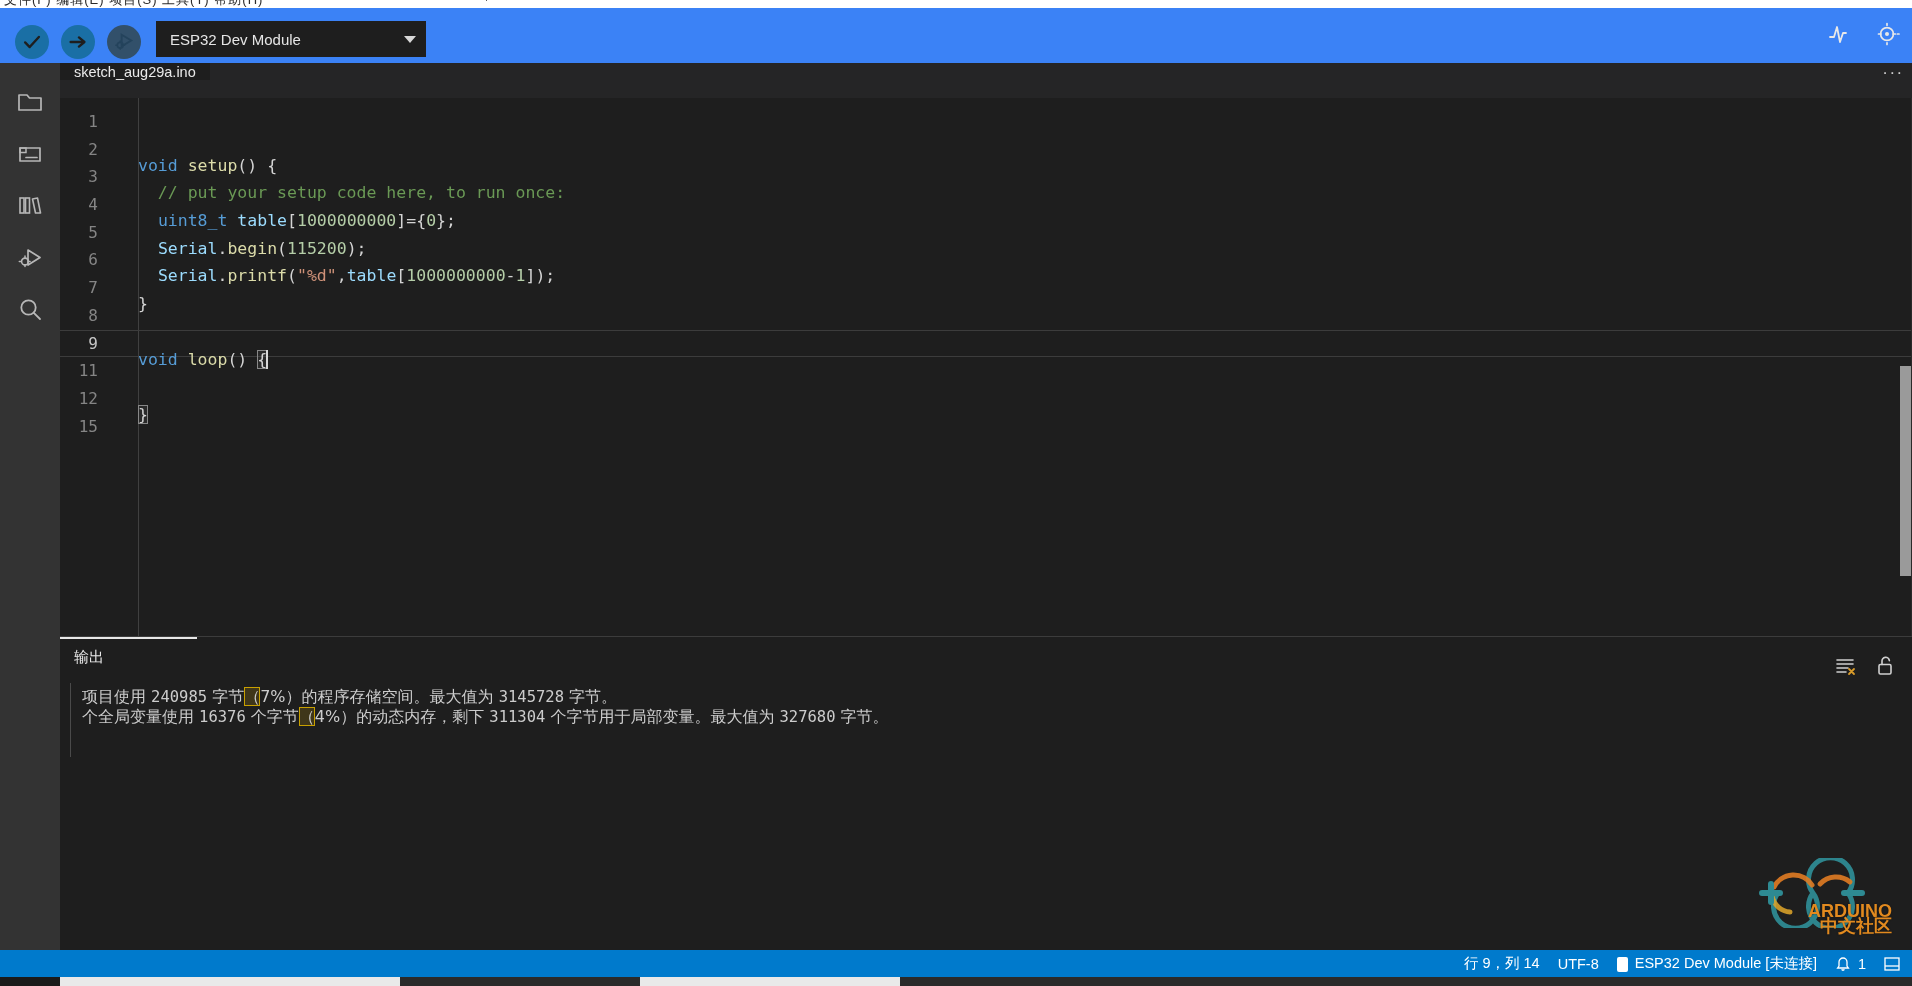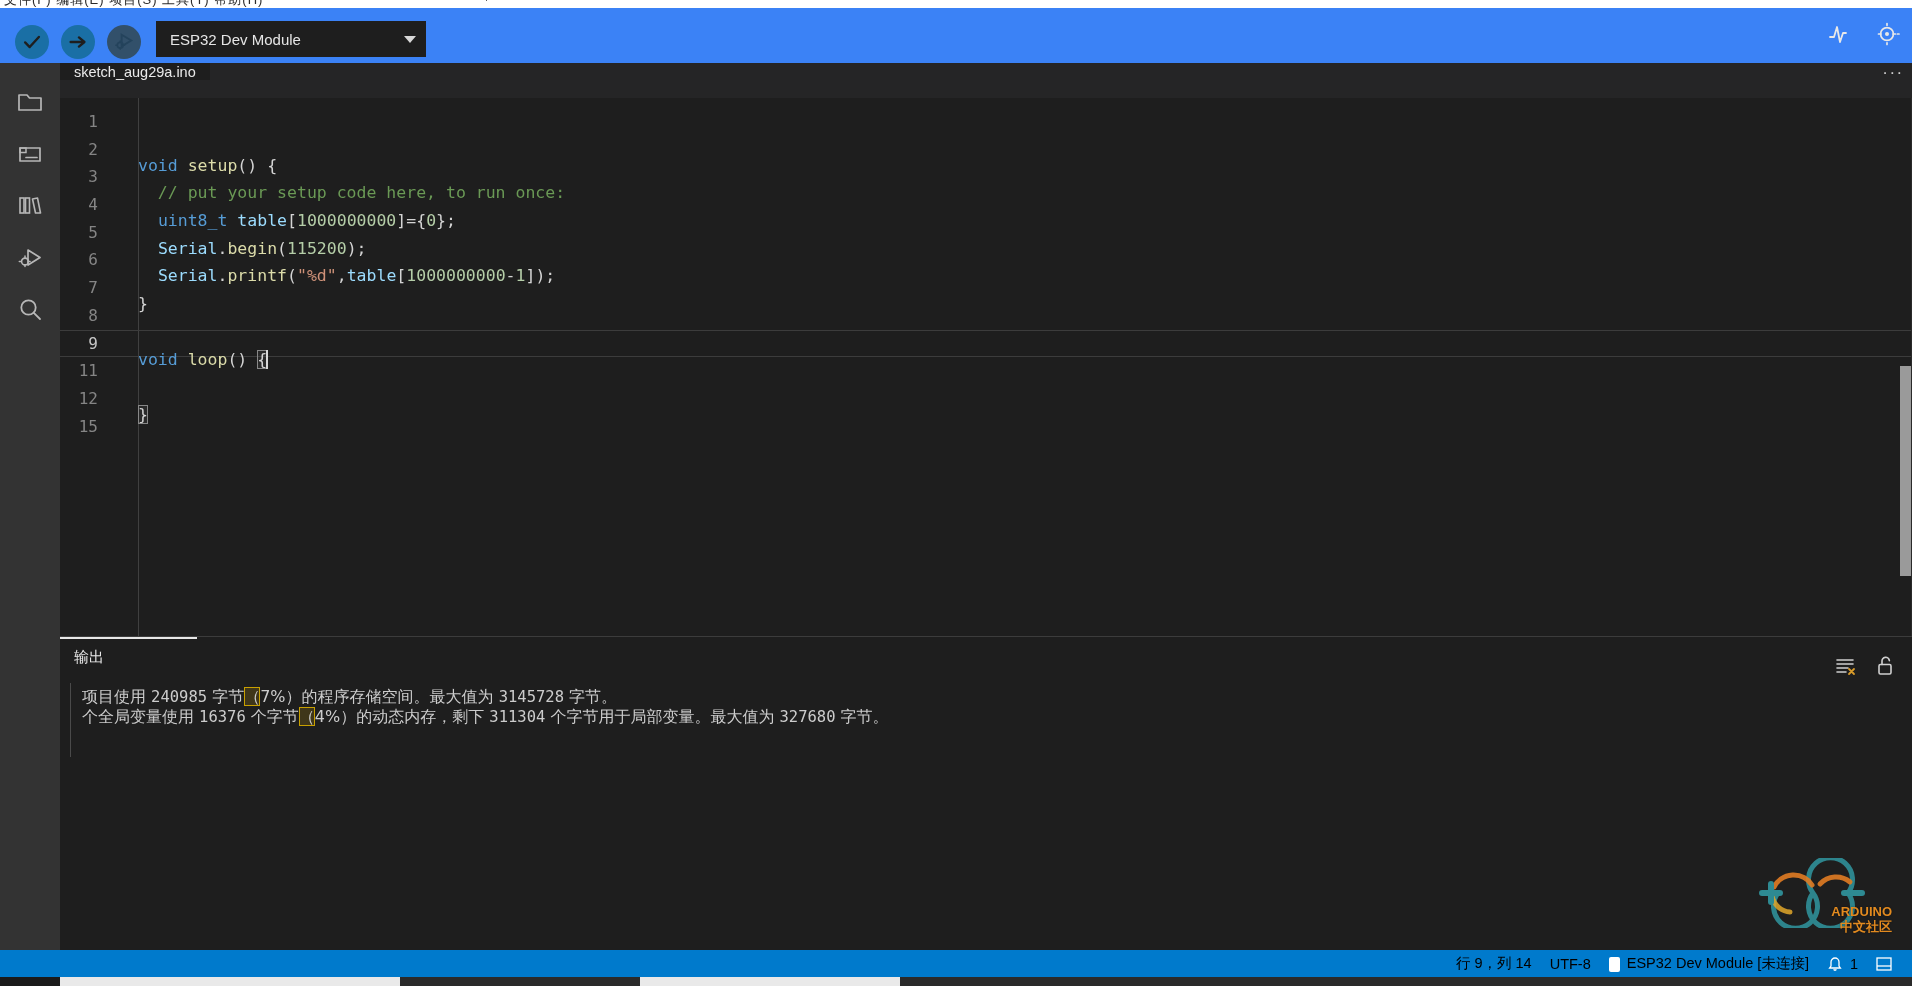--- a/index.html
+++ b/index.html
@@ -214,35 +214,35 @@
   }
 
   
   .watermark {
     position: absolute; right: 14px; bottom: 6px;
     width: 170px; height: 86px;
     pointer-events: none;
   }
   .wm-text {
     position: absolute; right: 6px; bottom: 10px;
-    font-size: 13px; color: #e28a1f; font-weight: bold;
+    font-size: 18px; color: #e28a1f; font-weight: bold;
     text-align: right; line-height: 15px;
     font-family: "Liberation Sans", sans-serif;
     text-shadow: 0 0 2px rgba(0,0,0,0.4);
     margin-top: 26px;
   }
 
   
   .statusbar {
     position: absolute; left: 0; bottom: 9px;
     width: 1912px; height: 27px;
     background: #007acc;
     display: flex; align-items: center; justify-content: flex-end;
-    color: #000000; font-size: 14.5px;
-    padding-right: 20px;
+    color: #ffffff; font-size: 14.5px;
+    padding-right: 12px;
     gap: 18px;
   }
   .sb-item { display: flex; align-items: center; gap: 7px; white-space: nowrap; }
   .sb-chip {
     display: inline-block; width: 11px; height: 15px;
     background: #ffffff; border-radius: 2px;
     position: relative; top: 1px;
   }
 
   

